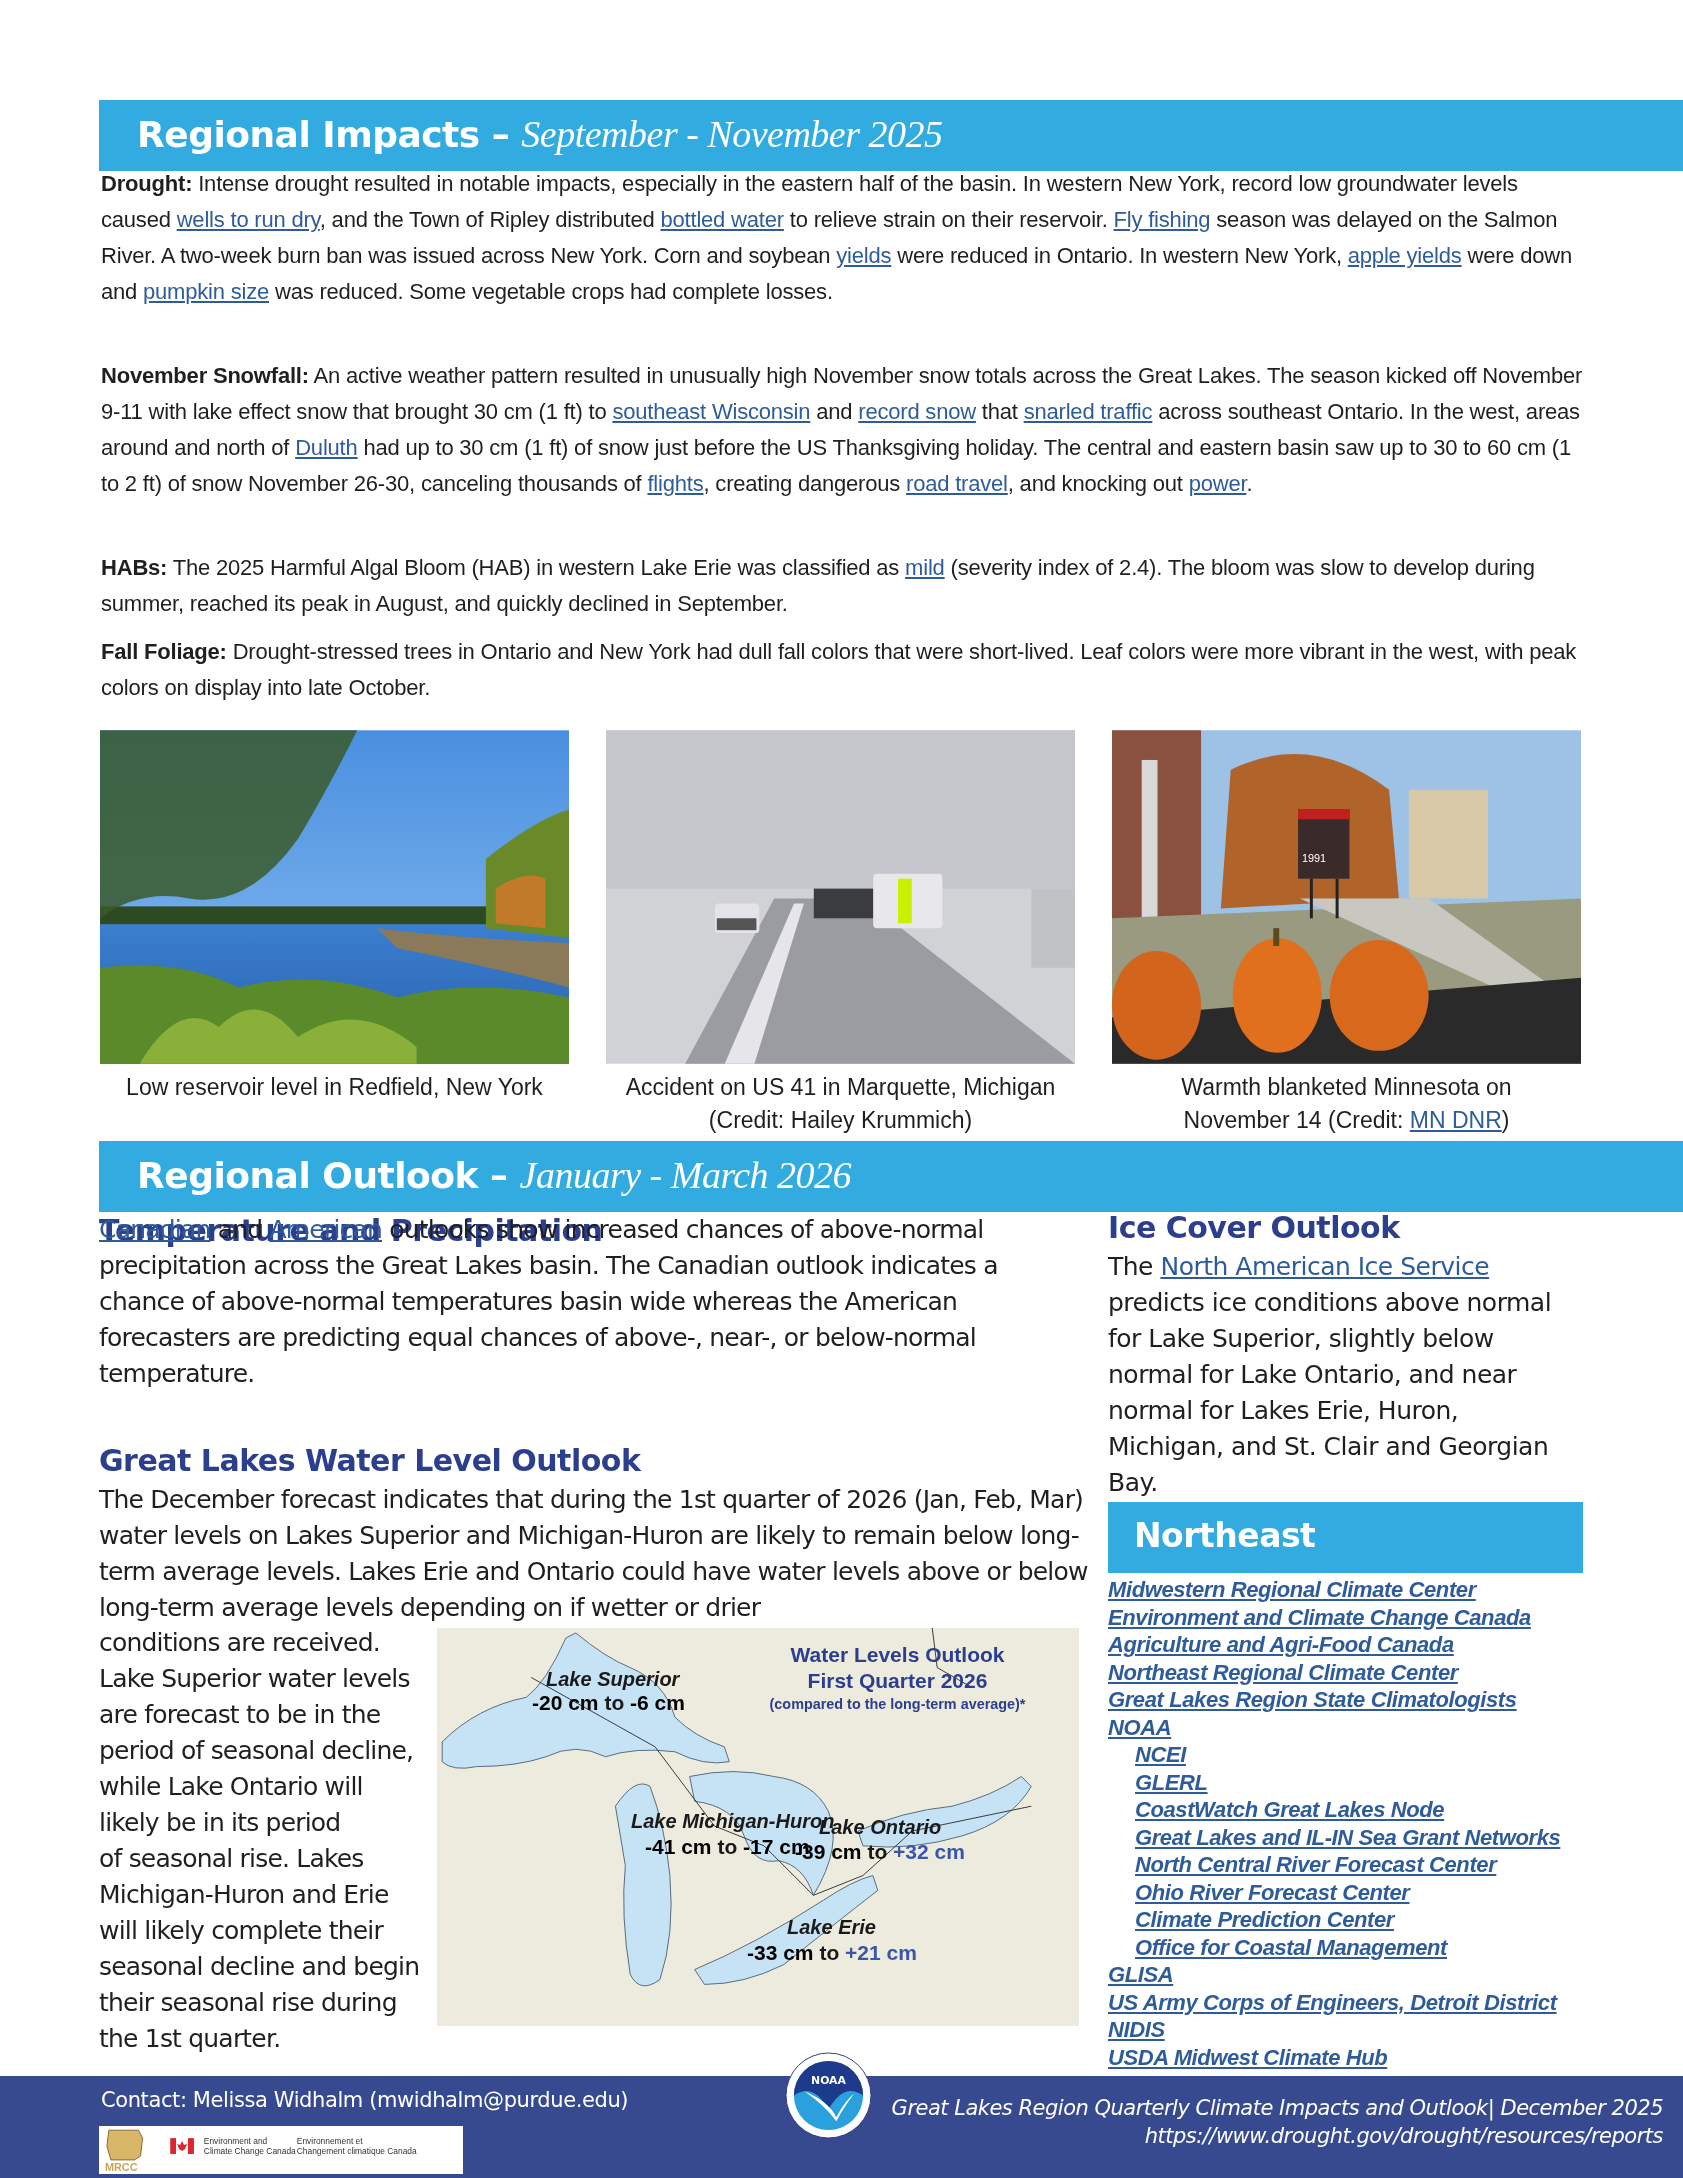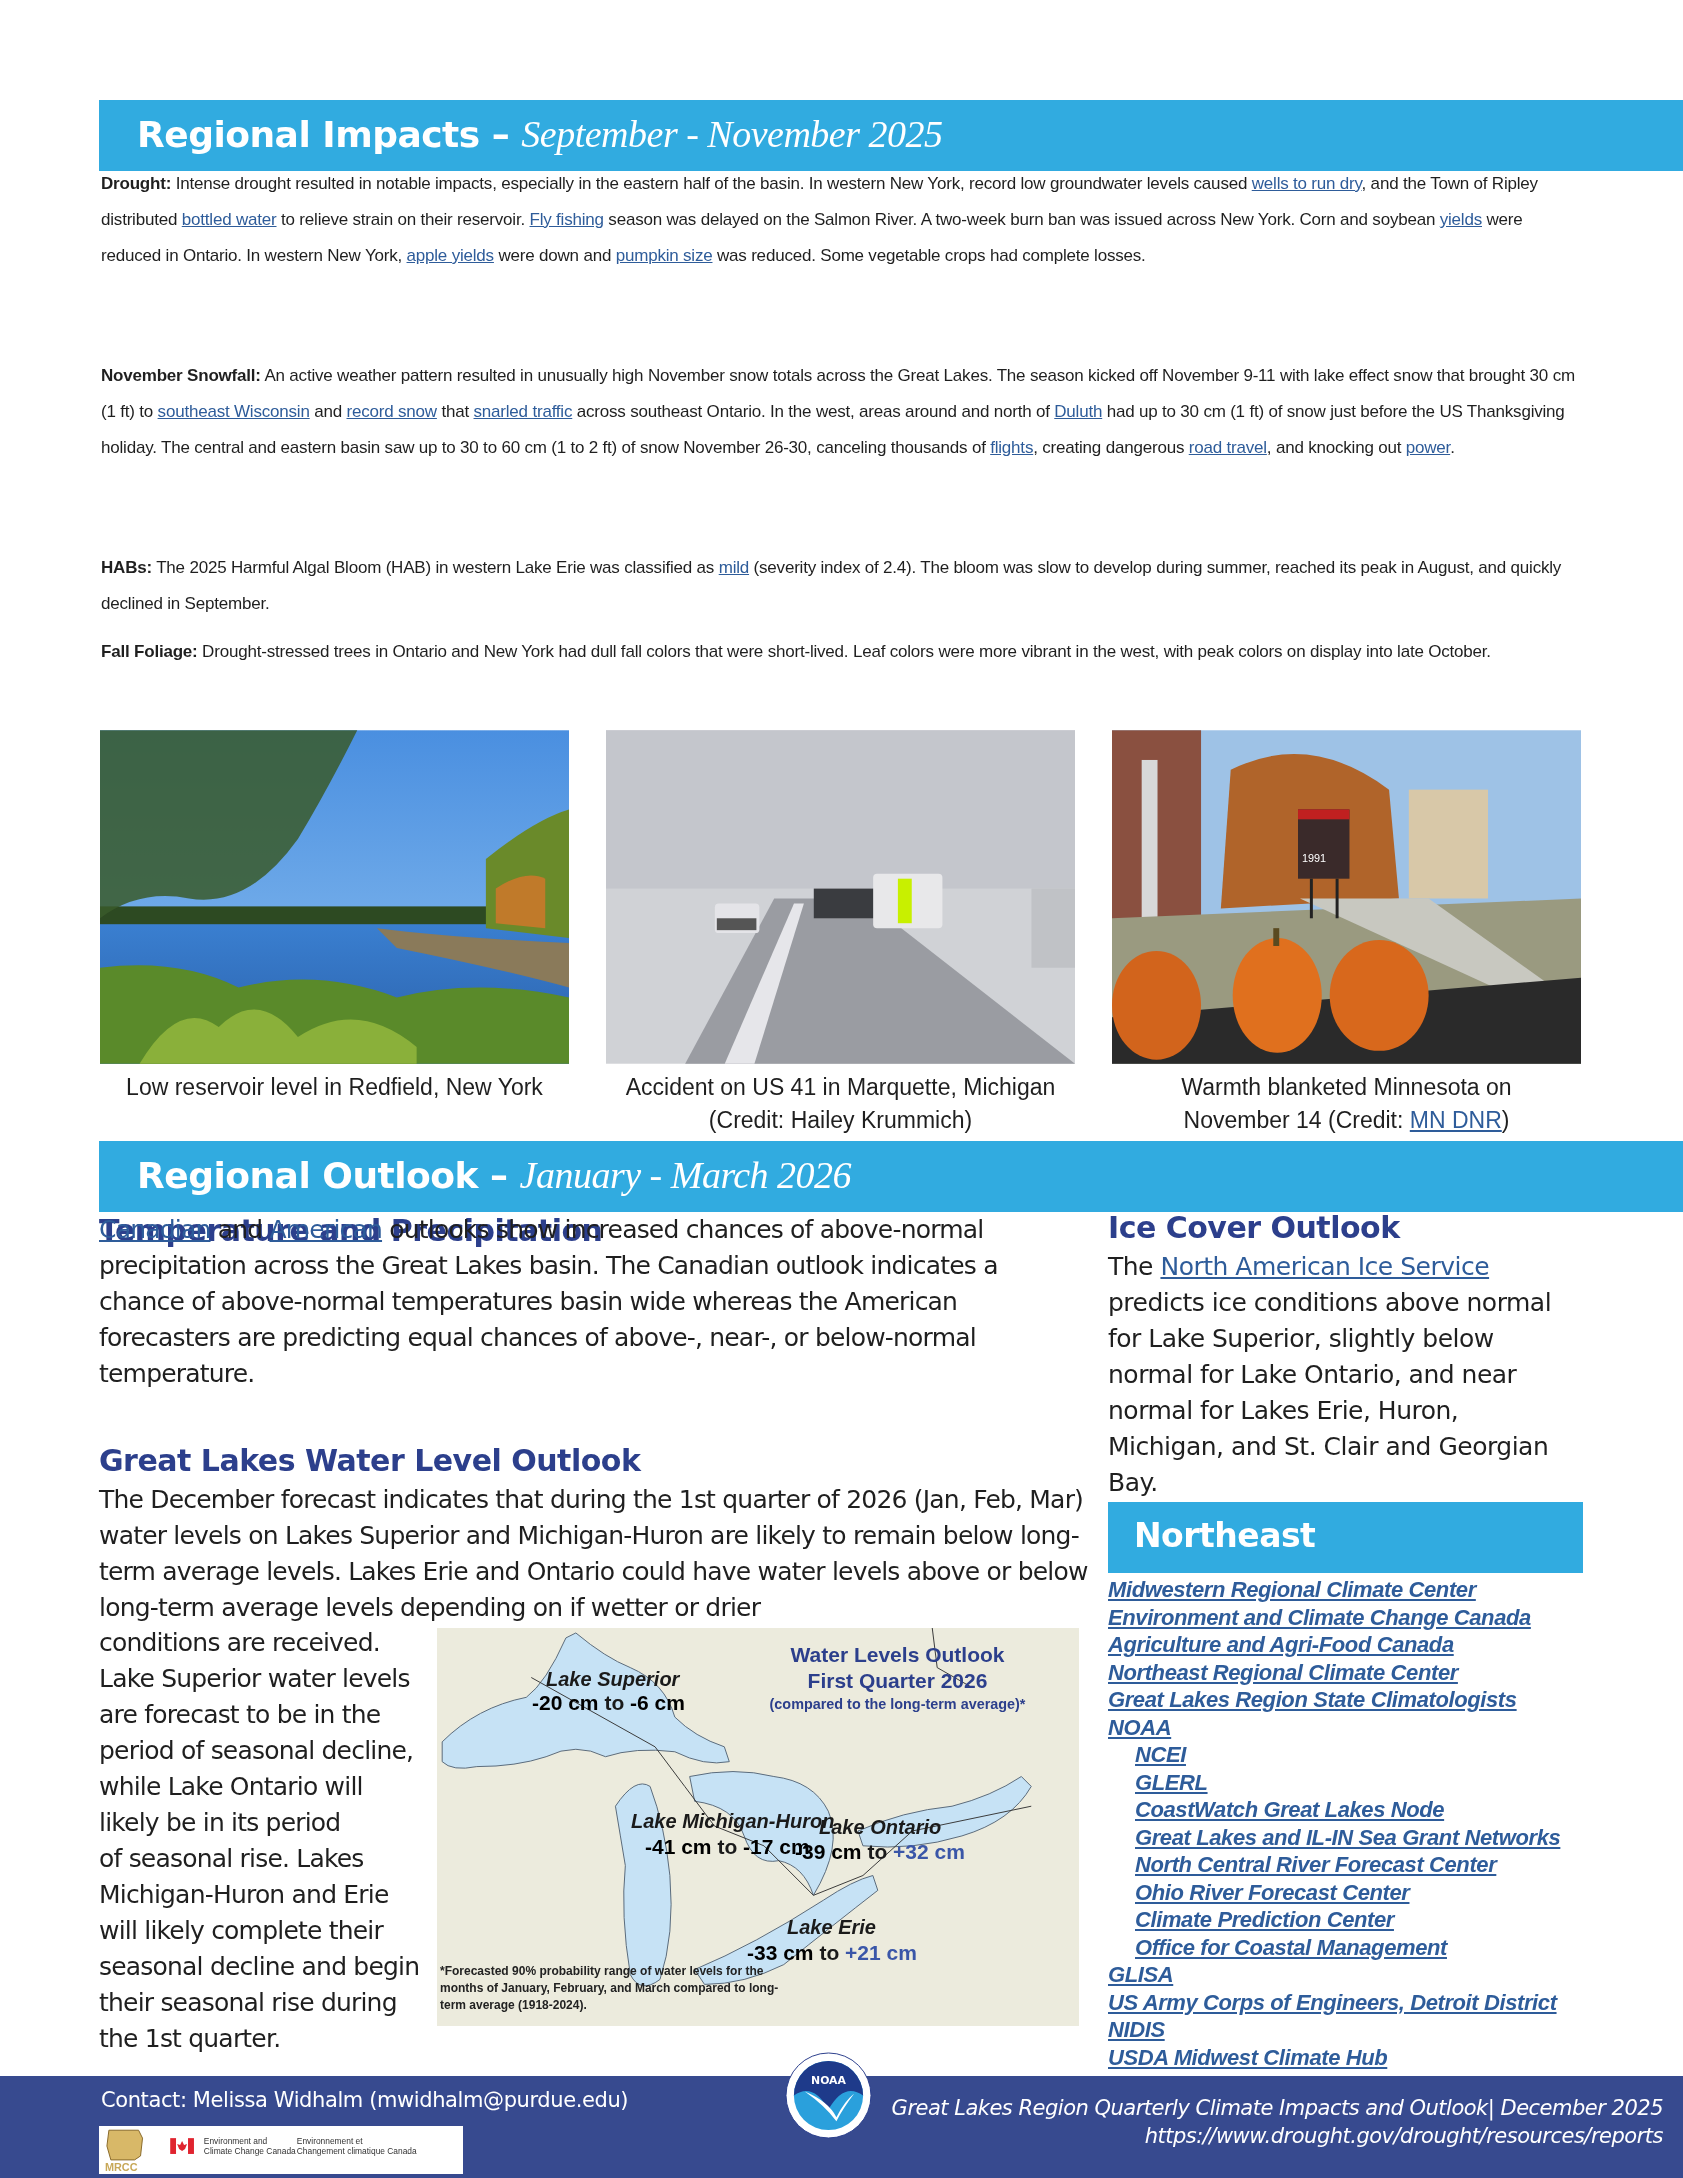--- a/index.html
+++ b/index.html
@@ -12,21 +12,21 @@
   .bar {
     position: absolute; left: 99px; width: 1604px; height: 71px;
     background: #31abe0; color: #fff;
   }
   .bar .t {
     position: absolute; left: 38px; top: 12px; font-size: 36px; font-weight: bold;
     font-family: "DejaVu Sans", sans-serif; letter-spacing: -0.5px;
   }
   .bar .t i { font-weight: normal; font-family: "Liberation Serif", serif; font-size: 38px; }
   .para {
-    position: absolute; left: 101px; width: 1485px; font-size: 17px; line-height: 36px;
+    position: absolute; left: 101px; width: 1485px; font-size: 22px; line-height: 36px;
     font-family: "Liberation Sans", sans-serif; letter-spacing: -0.2px;
   }
   .para b { font-weight: bold; }
   .photo { position: absolute; top: 730px; width: 566px; height: 334px; overflow: hidden; }
   .cap { position: absolute; top: 1071px; width: 469px; text-align: center; font-size: 23px; line-height: 33px; }
   .h2 {
     position: absolute; color: #2c3f8c; font-weight: bold; font-size: 30px;
     font-family: "DejaVu Sans", sans-serif; letter-spacing: -0.5px;
   }
   .body2 { position: absolute; font-size: 25px; line-height: 36px; font-family: "DejaVu Sans", sans-serif; letter-spacing: -0.8px; }
@@ -220,21 +220,20 @@
   <div class="lbl" style="left:382px; top:188px;">Lake Ontario</div>
   <div class="rng" style="left:358px; top:212px;">
     <span class="neg">-39 cm</span> <span class="mid">to</span> <span class="pos">+32 cm</span>
   </div>
 
   <div class="lbl" style="left:350px; top:288px;">Lake Erie</div>
   <div class="rng" style="left:310px; top:313px;">
     <span class="neg">-33 cm</span> <span class="mid">to</span> <span class="pos">+21 cm</span>
   </div>
 
-  <div class="note">*Forecasted 90% probability range of water levels for the months of January, February, and March compared to long-term average (1918-2024).</div>
 </div>
 
 <div class="h2" style="left:1108px; top:1210px;">Ice Cover Outlook</div>
 <div class="body2" style="left:1108px; top:1249px; width:465px; letter-spacing:-0.5px;">
   <span>The </span><a>North American Ice Service</a><span> predicts ice conditions above normal for Lake Superior, slightly below normal for Lake Ontario, and near normal for Lakes Erie, Huron, Michigan, and St. Clair and Georgian Bay.</span>
 </div>
 
 <div class="bar" style="left:1108px; top:1502px; width:475px; height:71px;">
   <div class="t" style="left:26px; top:14px; font-size:33px;">Northeast</div>
 </div>

